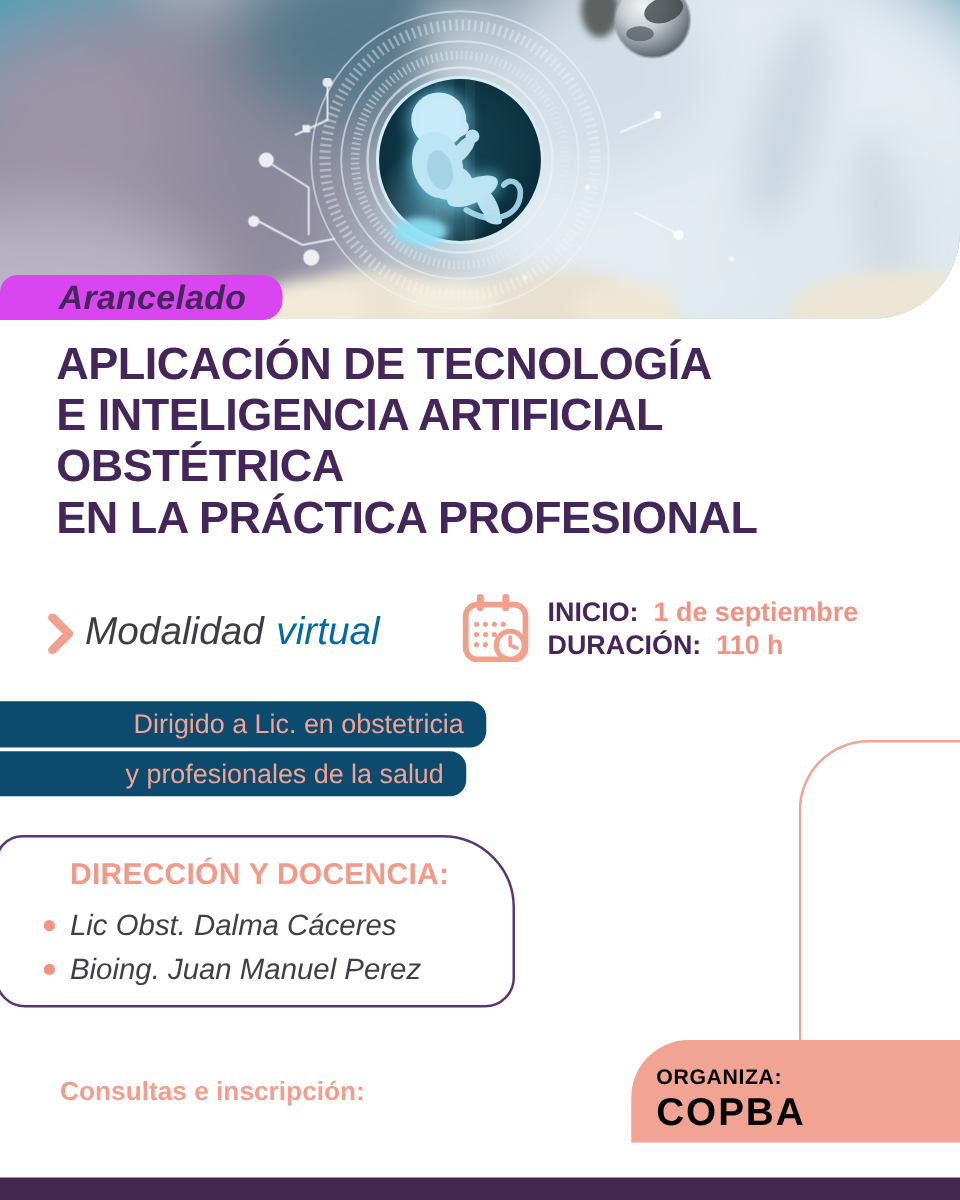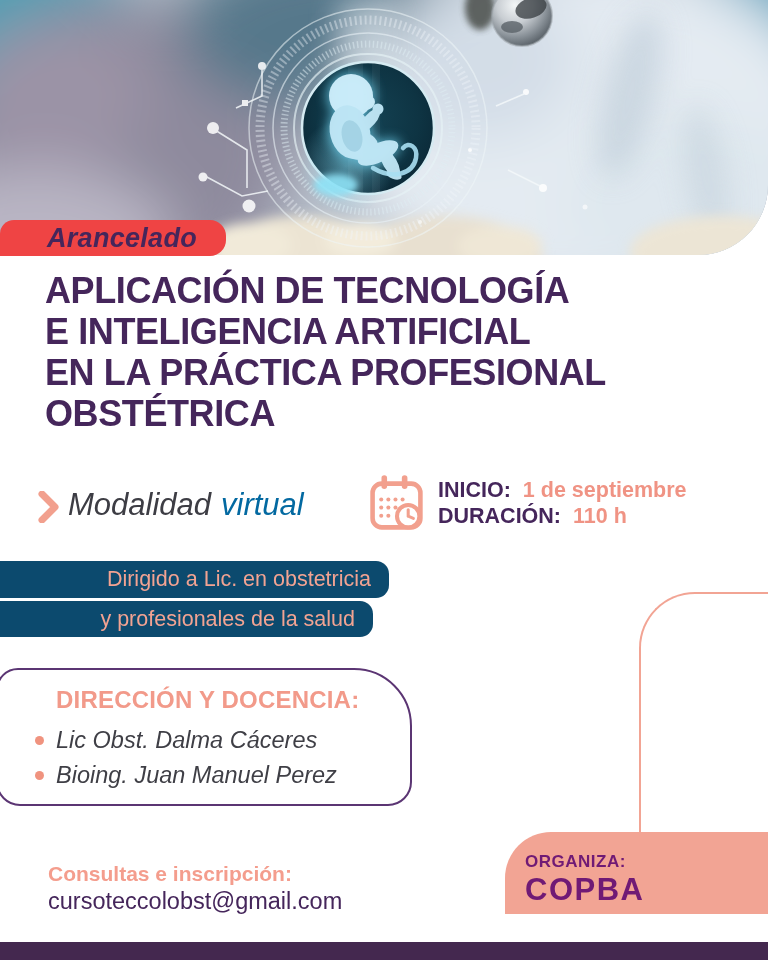--- a/index.html
+++ b/index.html
@@ -10,21 +10,21 @@
   }
   
   .hero{
     position:absolute;left:0;top:0;width:768px;height:255px;
     border-bottom-right-radius:70px;overflow:hidden;background:#b7c0cb;
   }
   .hero svg{display:block;}
   
   .badge{
     position:absolute;left:0;top:220px;width:226px;height:36px;
-    background:#ef4444;border-radius:14px 16px 16px 0;
+    background:#d946ef;border-radius:14px 16px 16px 0;
     color:#45265b;font-size:27px;font-weight:bold;font-style:italic;
     line-height:36px;text-align:center;padding-left:18px;box-sizing:border-box;
     z-index:3;letter-spacing:.3px;
   }
   
   .title{
     position:absolute;left:45px;top:270px;width:690px;
     color:#45265b;font-size:36px;font-weight:bold;line-height:41px;
     letter-spacing:-.4px;
   }
@@ -68,21 +68,21 @@
   .c-mail{color:#45265b;font-size:23.5px;line-height:29px;}
   
   .org-outline{
     position:absolute;left:639px;top:592px;width:300px;height:241px;
     border-left:2.5px solid #f2a494;border-top:2.5px solid #f2a494;
     border-top-left-radius:56px;
   }
   .org-box{
     position:absolute;left:505px;top:832px;width:263px;height:82px;
     background:#f2a494;border-top-left-radius:46px;box-sizing:border-box;
-    padding:20px 0 0 20px;color:#701a75;
+    padding:20px 0 0 20px;color:#000000;
   }
   .o-label{font-size:17px;font-weight:bold;letter-spacing:.5px;line-height:20px;}
   .o-name{font-size:31px;font-weight:bold;letter-spacing:1.5px;line-height:35px;}
   .o-district{font-size:15.5px;font-weight:500;letter-spacing:.4px;line-height:19px;}
   
   .bottom-bar{position:absolute;left:0;top:942px;width:768px;height:18px;background:#44284f;}
 </style>
 </head>
 <body>
 
@@ -210,22 +210,22 @@
         <path d="M5 40 C 25 52, 45 46, 48 30 C 50 19, 41 13, 35 20" stroke="#a8dff2" stroke-width="4.5" fill="none" opacity=".9" stroke-linecap="round"></path>
       </g>
     </svg>
   </div>
 
   <div class="badge">Arancelado</div>
 
   <h1 class="title" style="margin:0;">
     <span>APLICACIÓN DE TECNOLOGÍA</span>
     <span>E INTELIGENCIA ARTIFICIAL</span>
+    <span>OBSTÉTRICA</span>
     <span>EN LA PRÁCTICA PROFESIONAL</span>
-    <span>OBSTÉTRICA</span>
   </h1>
 
   <div class="modality">
     <svg class="chev" viewBox="0 0 22 32">
       <path d="M4 3 L17 16 L4 29" stroke="#f2a08e" stroke-width="7" fill="none" stroke-linecap="round" stroke-linejoin="round"></path>
     </svg>
     <span class="m-pre">Modalidad</span>
     <span class="m-emp">virtual</span>
   </div>
 
@@ -272,21 +272,20 @@
       <span>Lic Obst. Dalma Cáceres</span>
     </div>
     <div class="f-item">
       <span class="f-dot"></span>
       <span>Bioing. Juan Manuel Perez</span>
     </div>
   </div>
 
   <div class="contact">
     <div class="c-head">Consultas e inscripción:</div>
-    <div class="c-mail">cursoteccolobst@gmail.com</div>
   </div>
 
   <div class="org-outline"></div>
   <div class="org-box">
     <div class="o-label">ORGANIZA:</div>
     <div class="o-name">COPBA</div>
   </div>
 
   <div class="bottom-bar"></div>
 

